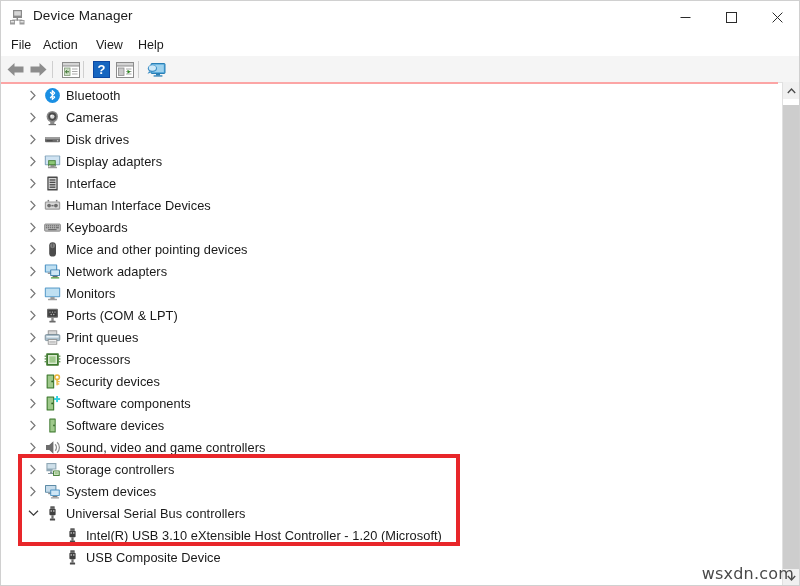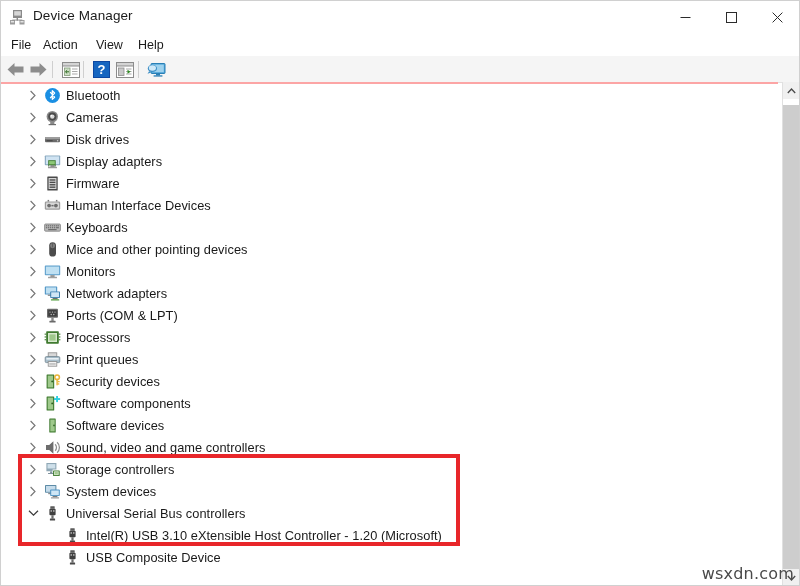--- a/index.html
+++ b/index.html
@@ -406,21 +406,21 @@
           <span class="ricon">
             <svg width="17" height="17" viewBox="0 0 17 17">
               <rect x="3.3" y="1.4" width="10.4" height="14.2" rx="0.6" fill="#4a4a4a"></rect>
               <rect x="4.6" y="3" width="7.8" height="11" fill="#d6d6d6"></rect>
               <rect x="5.6" y="4.3" width="5.8" height="1.35" fill="#4a4a4a"></rect>
               <rect x="5.6" y="6.7" width="5.8" height="1.35" fill="#4a4a4a"></rect>
               <rect x="5.6" y="9.1" width="5.8" height="1.35" fill="#4a4a4a"></rect>
               <rect x="5.6" y="11.5" width="5.8" height="1.35" fill="#4a4a4a"></rect>
             </svg>
           </span>
-          <span class="rowlabel">Firmware</span>
+          <span class="rowlabel">Interface</span>
         </div>
         <div class="row d0" style="top: 0px;">
           <span class="chev">
             <svg width="8" height="11" viewBox="0 0 8 11">
               <path d="M1.6 1 L6 5.5 L1.6 10" fill="none" stroke="#767676" stroke-width="1.15"></path>
             </svg>
           </span>
           <span class="ricon">
             <svg width="17" height="17" viewBox="0 0 17 17">
               <rect x="0.8" y="4.4" width="15.4" height="8.4" rx="1.4" fill="#9c9c9c"></rect>
@@ -477,46 +477,46 @@
           <span class="rowlabel">Mice and other pointing devices</span>
         </div>
         <div class="row d0" style="top: 0px;">
           <span class="chev">
             <svg width="8" height="11" viewBox="0 0 8 11">
               <path d="M1.6 1 L6 5.5 L1.6 10" fill="none" stroke="#767676" stroke-width="1.15"></path>
             </svg>
           </span>
           <span class="ricon">
             <svg width="17" height="17" viewBox="0 0 17 17">
-              <rect x="0.8" y="2.6" width="15.4" height="9.6" rx="0.8" fill="#5fa0cc"></rect>
-              <rect x="1.9" y="3.6" width="13.2" height="7.6" fill="#bfe0f2"></rect>
-              <rect x="6.4" y="12.2" width="4.2" height="1.7" fill="#8a8a8a"></rect>
-              <rect x="4" y="13.8" width="9" height="1.4" rx="0.5" fill="#a0a0a0"></rect>
-            </svg>
-          </span>
-          <span class="rowlabel">Monitors</span>
-        </div>
-        <div class="row d0" style="top: 0px;">
-          <span class="chev">
-            <svg width="8" height="11" viewBox="0 0 8 11">
-              <path d="M1.6 1 L6 5.5 L1.6 10" fill="none" stroke="#767676" stroke-width="1.15"></path>
-            </svg>
-          </span>
-          <span class="ricon">
-            <svg width="17" height="17" viewBox="0 0 17 17">
               <rect x="0.8" y="1.4" width="12.4" height="8.2" rx="0.7" fill="#4f94c4"></rect>
               <rect x="1.9" y="2.4" width="10.2" height="6.2" fill="#bfe0f2"></rect>
               <rect x="3.8" y="9.6" width="6.4" height="1.3" fill="#8a8a8a"></rect>
               <rect x="6.2" y="6.4" width="9.8" height="6.6" rx="0.7" fill="#3e7fad"></rect>
               <rect x="7.2" y="7.3" width="7.8" height="4.8" fill="#cfe6f5"></rect>
               <rect x="8.6" y="13" width="5" height="1.2" fill="#6d6d6d"></rect>
               <rect x="6.9" y="14.2" width="8.4" height="1.3" rx="0.5" fill="#4f9b3a"></rect>
             </svg>
           </span>
           <span class="rowlabel">Network adapters</span>
+        </div>
+        <div class="row d0" style="top: 0px;">
+          <span class="chev">
+            <svg width="8" height="11" viewBox="0 0 8 11">
+              <path d="M1.6 1 L6 5.5 L1.6 10" fill="none" stroke="#767676" stroke-width="1.15"></path>
+            </svg>
+          </span>
+          <span class="ricon">
+            <svg width="17" height="17" viewBox="0 0 17 17">
+              <rect x="0.8" y="2.6" width="15.4" height="9.6" rx="0.8" fill="#5fa0cc"></rect>
+              <rect x="1.9" y="3.6" width="13.2" height="7.6" fill="#bfe0f2"></rect>
+              <rect x="6.4" y="12.2" width="4.2" height="1.7" fill="#8a8a8a"></rect>
+              <rect x="4" y="13.8" width="9" height="1.4" rx="0.5" fill="#a0a0a0"></rect>
+            </svg>
+          </span>
+          <span class="rowlabel">Monitors</span>
         </div>
         <div class="row d0" style="top: 0px;">
           <span class="chev">
             <svg width="8" height="11" viewBox="0 0 8 11">
               <path d="M1.6 1 L6 5.5 L1.6 10" fill="none" stroke="#767676" stroke-width="1.15"></path>
             </svg>
           </span>
           <span class="ricon">
             <svg width="17" height="17" viewBox="0 0 17 17">
               <rect x="3" y="1.8" width="11" height="9" rx="1" fill="#6a6a6a"></rect>
@@ -533,20 +533,38 @@
           <span class="rowlabel">Ports (COM &amp; LPT)</span>
         </div>
         <div class="row d0" style="top: 0px;">
           <span class="chev">
             <svg width="8" height="11" viewBox="0 0 8 11">
               <path d="M1.6 1 L6 5.5 L1.6 10" fill="none" stroke="#767676" stroke-width="1.15"></path>
             </svg>
           </span>
           <span class="ricon">
             <svg width="17" height="17" viewBox="0 0 17 17">
+              <rect x="4.2" y="1.8" width="8.6" height="4" fill="#d8d8d8" stroke="#8a8a8a" stroke-width="0.8"></rect>
+              <rect x="1.2" y="5.6" width="14.6" height="6" rx="1.2" fill="#a9bfcc" stroke="#70838e" stroke-width="0.8"></rect>
+              <rect x="2.4" y="7" width="12.2" height="1.6" fill="#e8f0f5"></rect>
+              <rect x="4.2" y="10.6" width="8.6" height="4.6" fill="#f3f3f3" stroke="#8a8a8a" stroke-width="0.8"></rect>
+              <rect x="5.3" y="12" width="6.4" height="0.7" fill="#b0b0b0"></rect>
+              <rect x="5.3" y="13.4" width="6.4" height="0.7" fill="#b0b0b0"></rect>
+            </svg>
+          </span>
+          <span class="rowlabel">Print queues</span>
+        </div>
+        <div class="row d0" style="top: 0px;">
+          <span class="chev">
+            <svg width="8" height="11" viewBox="0 0 8 11">
+              <path d="M1.6 1 L6 5.5 L1.6 10" fill="none" stroke="#767676" stroke-width="1.15"></path>
+            </svg>
+          </span>
+          <span class="ricon">
+            <svg width="17" height="17" viewBox="0 0 17 17">
               <rect x="2.2" y="2.2" width="12.6" height="12.6" rx="0.8" fill="#3f7a2f"></rect>
               <rect x="4" y="4" width="9" height="9" fill="#d9e9d0"></rect>
               <rect x="5.4" y="5.4" width="6.2" height="6.2" fill="#9fc98c"></rect>
               <rect x="0.6" y="4.6" width="1.7" height="1.1" fill="#3f7a2f"></rect>
               <rect x="0.6" y="7.4" width="1.7" height="1.1" fill="#3f7a2f"></rect>
               <rect x="0.6" y="10.2" width="1.7" height="1.1" fill="#3f7a2f"></rect>
               <rect x="14.7" y="4.6" width="1.7" height="1.1" fill="#3f7a2f"></rect>
               <rect x="14.7" y="7.4" width="1.7" height="1.1" fill="#3f7a2f"></rect>
               <rect x="14.7" y="10.2" width="1.7" height="1.1" fill="#3f7a2f"></rect>
             </svg>
@@ -554,38 +572,20 @@
           <span class="rowlabel">Processors</span>
         </div>
         <div class="row d0" style="top: 0px;">
           <span class="chev">
             <svg width="8" height="11" viewBox="0 0 8 11">
               <path d="M1.6 1 L6 5.5 L1.6 10" fill="none" stroke="#767676" stroke-width="1.15"></path>
             </svg>
           </span>
           <span class="ricon">
             <svg width="17" height="17" viewBox="0 0 17 17">
-              <rect x="4.2" y="1.8" width="8.6" height="4" fill="#d8d8d8" stroke="#8a8a8a" stroke-width="0.8"></rect>
-              <rect x="1.2" y="5.6" width="14.6" height="6" rx="1.2" fill="#a9bfcc" stroke="#70838e" stroke-width="0.8"></rect>
-              <rect x="2.4" y="7" width="12.2" height="1.6" fill="#e8f0f5"></rect>
-              <rect x="4.2" y="10.6" width="8.6" height="4.6" fill="#f3f3f3" stroke="#8a8a8a" stroke-width="0.8"></rect>
-              <rect x="5.3" y="12" width="6.4" height="0.7" fill="#b0b0b0"></rect>
-              <rect x="5.3" y="13.4" width="6.4" height="0.7" fill="#b0b0b0"></rect>
-            </svg>
-          </span>
-          <span class="rowlabel">Print queues</span>
-        </div>
-        <div class="row d0" style="top: 0px;">
-          <span class="chev">
-            <svg width="8" height="11" viewBox="0 0 8 11">
-              <path d="M1.6 1 L6 5.5 L1.6 10" fill="none" stroke="#767676" stroke-width="1.15"></path>
-            </svg>
-          </span>
-          <span class="ricon">
-            <svg width="17" height="17" viewBox="0 0 17 17">
               <rect x="2.6" y="1.4" width="7.6" height="14.2" rx="0.6" fill="#3f7a2f"></rect>
               <rect x="3.7" y="2.6" width="5.4" height="11.8" fill="#9fc98c"></rect>
               <circle cx="8.2" cy="8.4" r="0.95" fill="#2f5f24"></circle>
               <circle cx="13.1" cy="4.3" r="2.3" fill="none" stroke="#e8b53a" stroke-width="1.6"></circle>
               <rect x="12.4" y="5.7" width="1.4" height="6.6" fill="#e8b53a"></rect>
               <rect x="13.8" y="8" width="1.8" height="1.3" fill="#e8b53a"></rect>
               <rect x="13.8" y="10.3" width="1.5" height="1.3" fill="#e8b53a"></rect>
             </svg>
           </span>
           <span class="rowlabel">Security devices</span>

